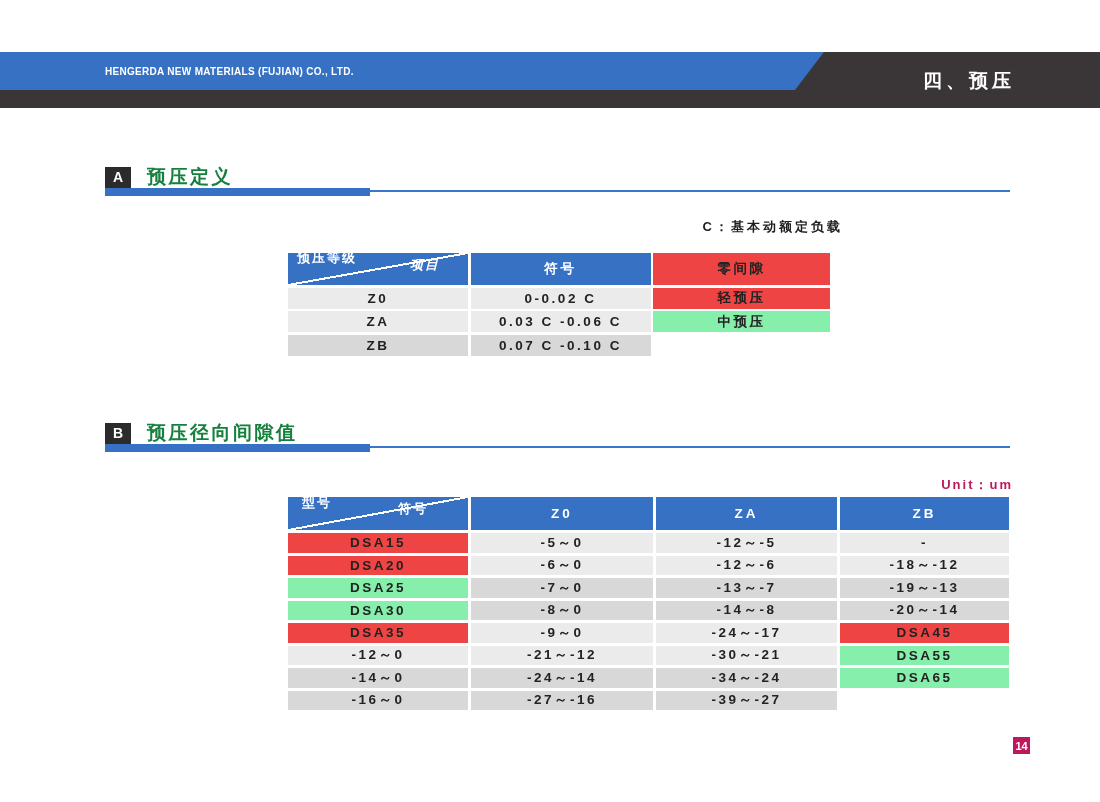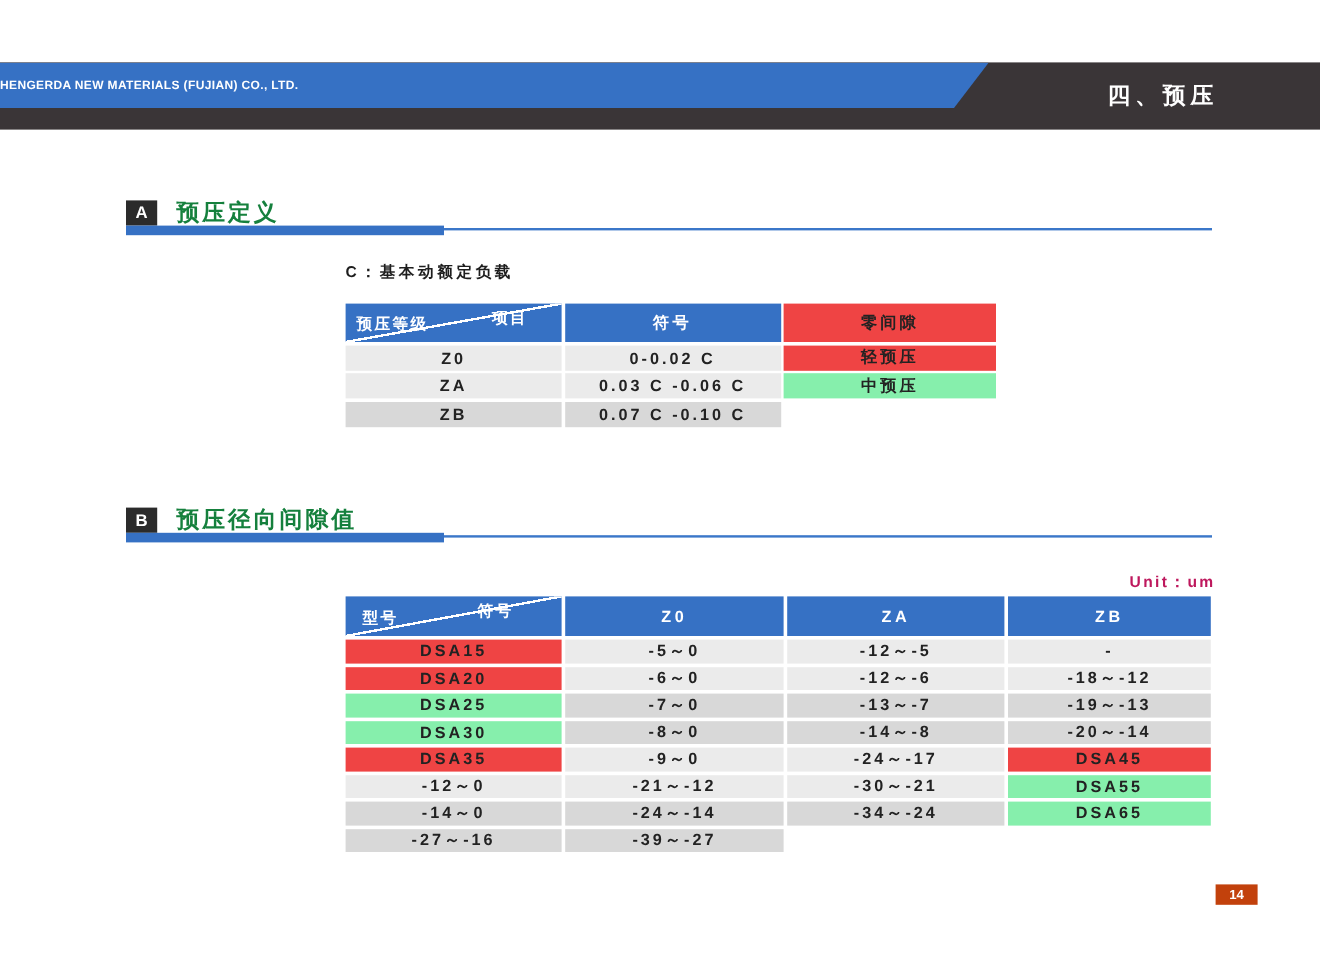--- a/index.html
+++ b/index.html
@@ -3,64 +3,64 @@
 <meta charset="utf-8">
 <style>
   * { margin:0; padding:0; box-sizing:border-box; }
   body { font-family:"Liberation Sans","DejaVu Sans",sans-serif; background:#ffffff; }
   .page { position:relative; width:1100px; height:802px; background:#ffffff; overflow:hidden; }
 
   
   .topbar-dark { position:absolute; left:0; top:52px; width:1100px; height:56px; background:#3a3537; }
   .topbar-blue { position:absolute; left:0; top:52px; width:824px; height:38px; background:#3671c4;
                  clip-path:polygon(0 0,100% 0,calc(100% - 29px) 100%,0 100%);
-                 display:flex; align-items:center; }
+                 display:flex; align-items:center; padding-left:105px; }
   .company { color:#ffffff; font-size:10px; font-weight:bold; letter-spacing:.3px; }
   .chapter { position:absolute; top:52px; right:85px; height:44px; line-height:58px;
              color:#ffffff; font-size:19px; font-weight:bold; letter-spacing:4px; }
 
   
   .sec-head { position:absolute; left:105px; display:flex; align-items:center; }
   .badge { display:inline-flex; width:26px; height:21px; background:#2b2b2b; color:#ffffff;
            font-size:14px; font-weight:bold; align-items:center; justify-content:center; }
   .sec-title { font-size:19px; font-weight:bold; color:#15803d; letter-spacing:2.5px; margin-left:16px; }
   .underline { position:absolute; left:105px; width:905px; height:8px; }
   .u-thick { position:absolute; left:0; top:0; width:265px; height:8px; background:#3671c4; }
   .u-thin  { position:absolute; left:265px; top:1.5px; width:640px; height:2.5px; background:#3b77c9; }
 
-  .note-a { position:absolute; left:288px; top:218px; width:555px; 
+  .note-a { position:absolute; left:288px; top:218px; width:555px; text-align:right;
             font-size:13px; font-weight:bold; color:#1e1e1e; letter-spacing:3px; }
   .note-b { position:absolute; left:458px; top:476px; width:555px; text-align:right;
             font-size:13px; font-weight:bold; color:#be185d; letter-spacing:2px; }
 
   
   .grid { position:absolute; display:grid; background:#ffffff; }
   .table-a { left:288px; top:253px; grid-template-columns:180px 180px 177px;
              grid-template-rows:32px 21px 21px 21px; gap:2.5px; }
   .table-b { left:288px; top:497px; grid-template-columns:180px 182px 181px 169px;
              grid-template-rows:33px 19.5px 19.5px 19.5px 19.5px 19.5px 19.5px 19.5px 19.5px; gap:3px; }
   .cell { display:flex; align-items:center; justify-content:center; }
   .th { background:#3671c4; color:#ffffff; font-size:13.5px; font-weight:bold; letter-spacing:3px; }
   .corner { position:relative; background-color:#3671c4;
             background-image:linear-gradient(to bottom right,
               transparent calc(50% - 1px), #ffffff calc(50% - 1px),
               #ffffff calc(50% + 1px), transparent calc(50% + 1px)); }
   .corner span { position:absolute; color:#ffffff; font-size:13px; font-weight:bold; letter-spacing:2px; }
   .corner .c-top { top:3px; }
-  .corner .c-bot { bottom:6px; left:9px;text-align:right; }
-  .table-a .c-top { right:28px; }
+  .corner .c-bot { bottom:18px; left:9px;text-align:right; }
+  .table-a .c-top { right:28px;font-style:italic; }
   .table-b .c-top { right:40px; }
   .table-b .c-bot { left:14px; }
   .td { font-size:13.5px; font-weight:bold; color:#222222; letter-spacing:2.5px; }
   .mlt { background:#ef4444; }   
   .mdk { background:#86efac; }   
   .lt  { background:#ebebeb; }   
   .dk  { background:#d8d8d8; }   
 
-  .page-num { position:absolute; left:1013px; top:737px; width:35px; height:17px; background:#c2410c;
+  .page-num { position:absolute; left:1013px; top:737px; width:17px; height:17px; background:#be185d;
               color:#ffffff; font-size:11px; font-weight:bold; display:flex;
               align-items:center; justify-content:center; }
 </style>
 </head>
 <body>
 
 <div class="page">
 
   <div class="topbar-dark"></div>
   <div class="topbar-blue">
@@ -145,19 +145,20 @@
     <div class="cell td lt">-12～0</div>
     <div class="cell td lt">-21～-12</div>
     <div class="cell td lt">-30～-21</div>
 
     <div class="cell td mdk">DSA55</div>
     <div class="cell td dk">-14～0</div>
     <div class="cell td dk">-24～-14</div>
     <div class="cell td dk">-34～-24</div>
 
     <div class="cell td mdk">DSA65</div>
+    <div class="cell td dk">-16～0</div>
     <div class="cell td dk">-27～-16</div>
     <div class="cell td dk">-39～-27</div>
   </div>
 
   <div class="page-num">14</div>
 
 </div>
 
 </body></html>

